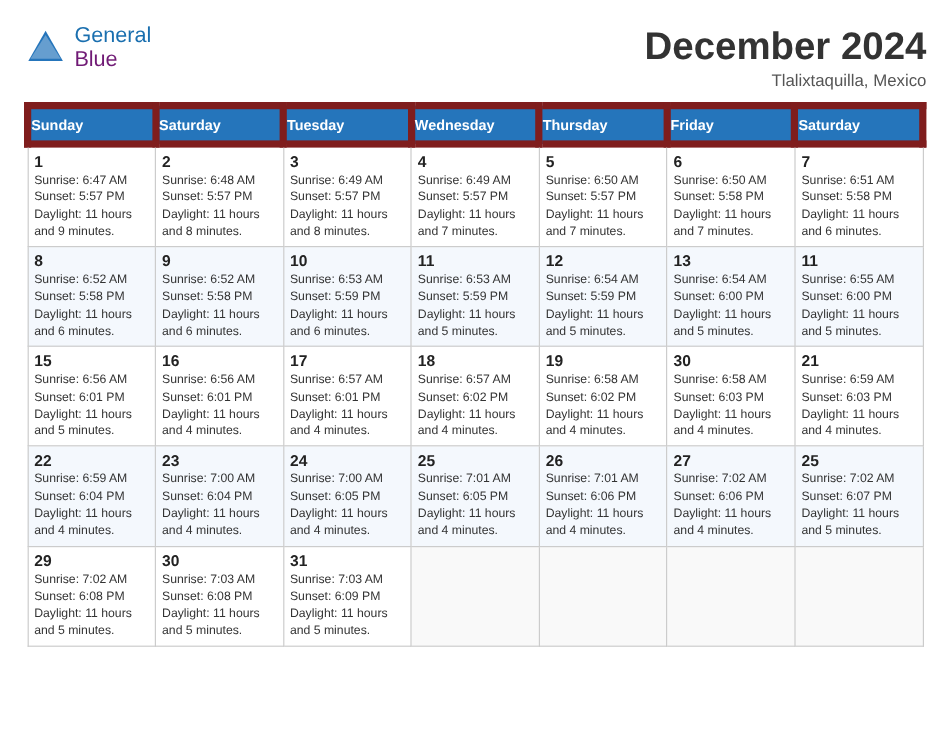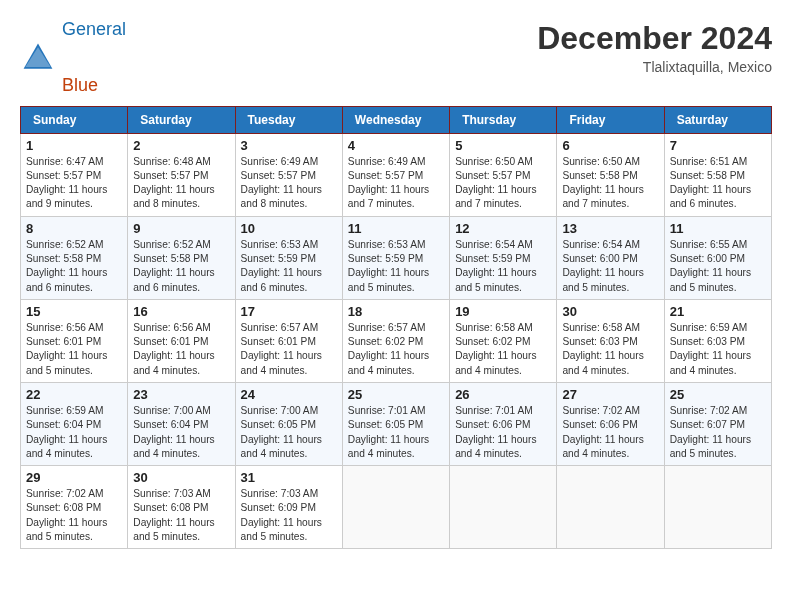--- a/index.html
+++ b/index.html
@@ -47,25 +47,25 @@
       margin-top: 2px;
     }
     .calendar {
       width: 100%;
       border-collapse: collapse;
       font-size: 10.5px;
     }
     .calendar th {
       background: #2575bb;
       color: #fff;
-      padding: 6px 12px;
+      padding: 6px 0;
       text-align: left;
       font-size: 12px;
       font-weight: bold;
-      border: 1px solid #7f1d1d;
+      border: 6px solid #7f1d1d;
     }
     .calendar td {
       vertical-align: top;
       border: 1px solid #ccc;
       padding: 4px 5px;
       width: calc(100% / 7);
       min-height: 80px;
       background: #fff;
     }
     .calendar tr:nth-child(even) td {
@@ -91,21 +91,21 @@
 <body>
 
 <div class="header">
   <div class="logo">
     <svg class="logo-icon" viewBox="0 0 40 40">
       <polygon points="20,4 36,32 4,32" fill="#2575bb"></polygon>
       <polygon points="20,8 34,30 6,30" fill="white" opacity="0.3"></polygon>
     </svg>
     <div class="logo-text">
       <div><span>General</span></div>
-      <div style="color:#c2410c;margin-top:36px;">Blue</div>
+      <div style="color:#701a75;">Blue</div>
     </div>
   </div>
   <div class="title-block">
     <div class="month-year">December 2024</div>
     <div class="location">Tlalixtaquilla, Mexico</div>
   </div>
 </div>
 
 <table class="calendar">
   <thead>

